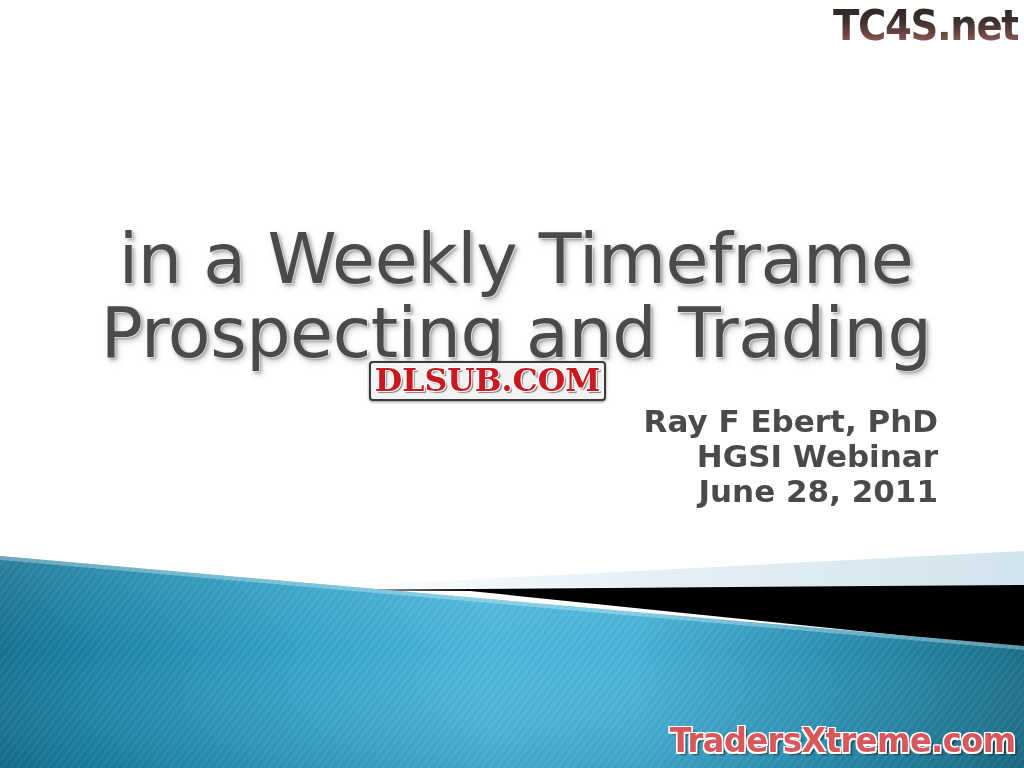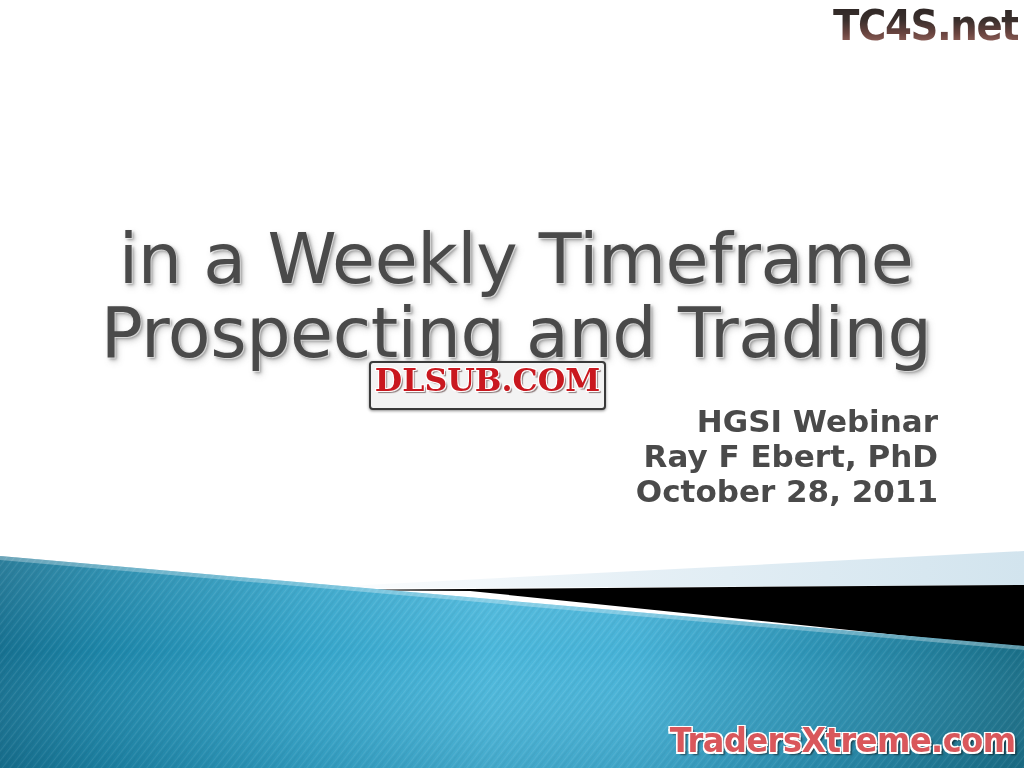--- a/index.html
+++ b/index.html
@@ -86,21 +86,21 @@
     font-weight: bold;
     color: #4a4a4a;
     white-space: nowrap;
   }
 
   
   .wm-dlsub {
     position: absolute;
     left: 369px;
     top: 361px;
-    padding: 1px 6px 11px 6px;
+    padding: 1px 6px 2px 6px;
     background: #f3f3f3;
     border: 2px solid #3a3a3a;
     border-radius: 4px;
     box-shadow: 0 1px 3px rgba(0,0,0,0.45);
   }
   .wm-dlsub-text {
     font-family: "DejaVu Serif", serif;
     font-weight: bold;
     font-size: 31px;
     line-height: 33px;
@@ -185,23 +185,23 @@
   </svg>
 
   <div class="wm-top">TC4S.net</div>
 
   <div class="title-block">
     <div class="title-line">in a Weekly Timeframe</div>
     <div class="title-line">Prospecting and Trading</div>
   </div>
 
   <div class="subtitle-block">
+    <div class="subtitle-line">Ray F Ebert, PhD</div>
     <div class="subtitle-line">HGSI Webinar</div>
-    <div class="subtitle-line">Ray F Ebert, PhD</div>
-    <div class="subtitle-line">October 28, 2011</div>
+    <div class="subtitle-line">June 28, 2011</div>
   </div>
 
   <div class="wm-dlsub">
     <span class="wm-dlsub-text">DLSUB.COM</span>
   </div>
 
   <div class="wm-bottom">TradersXtreme.com</div>
 
 </div>
 

